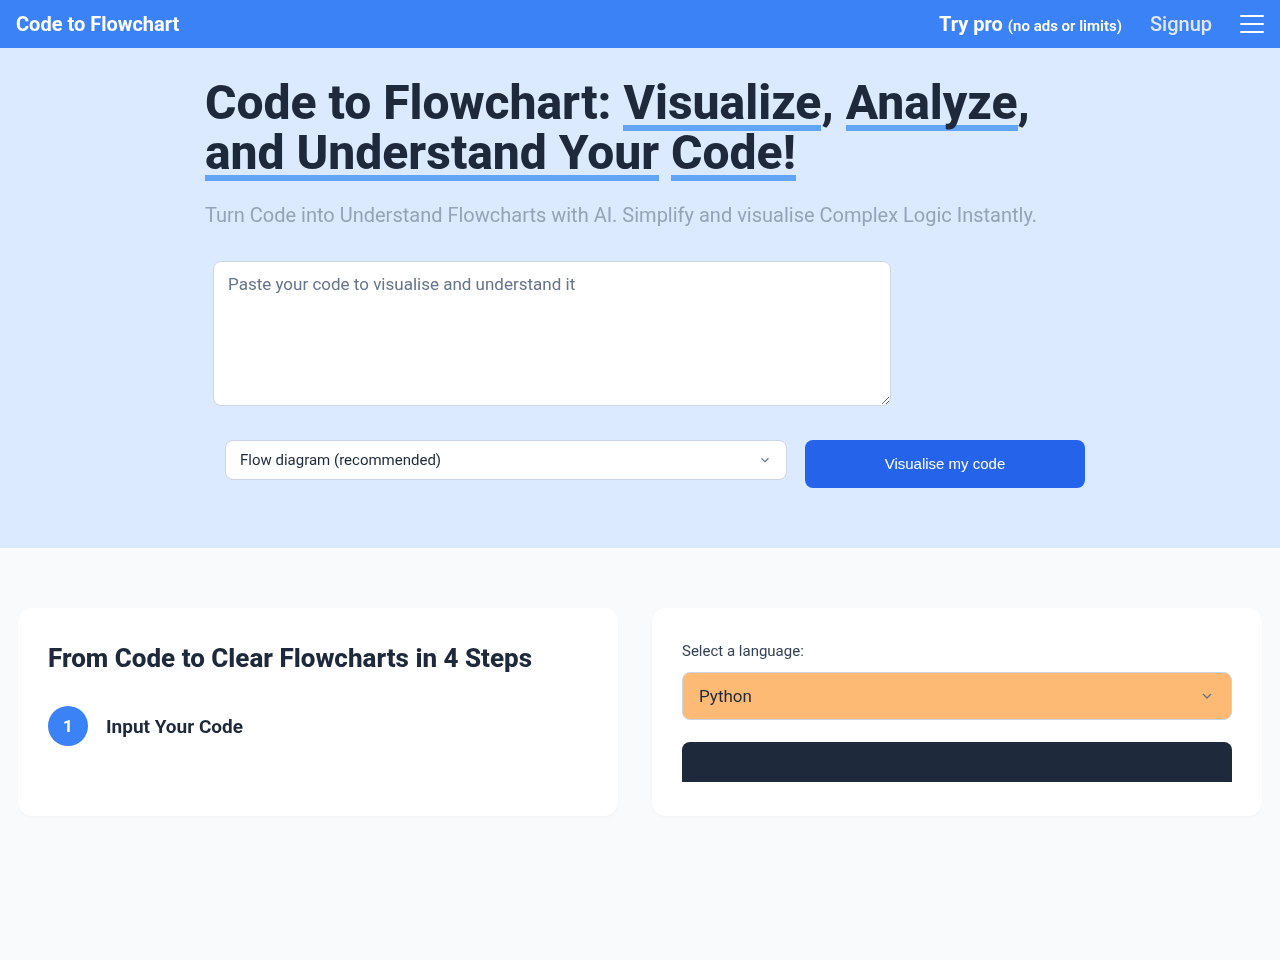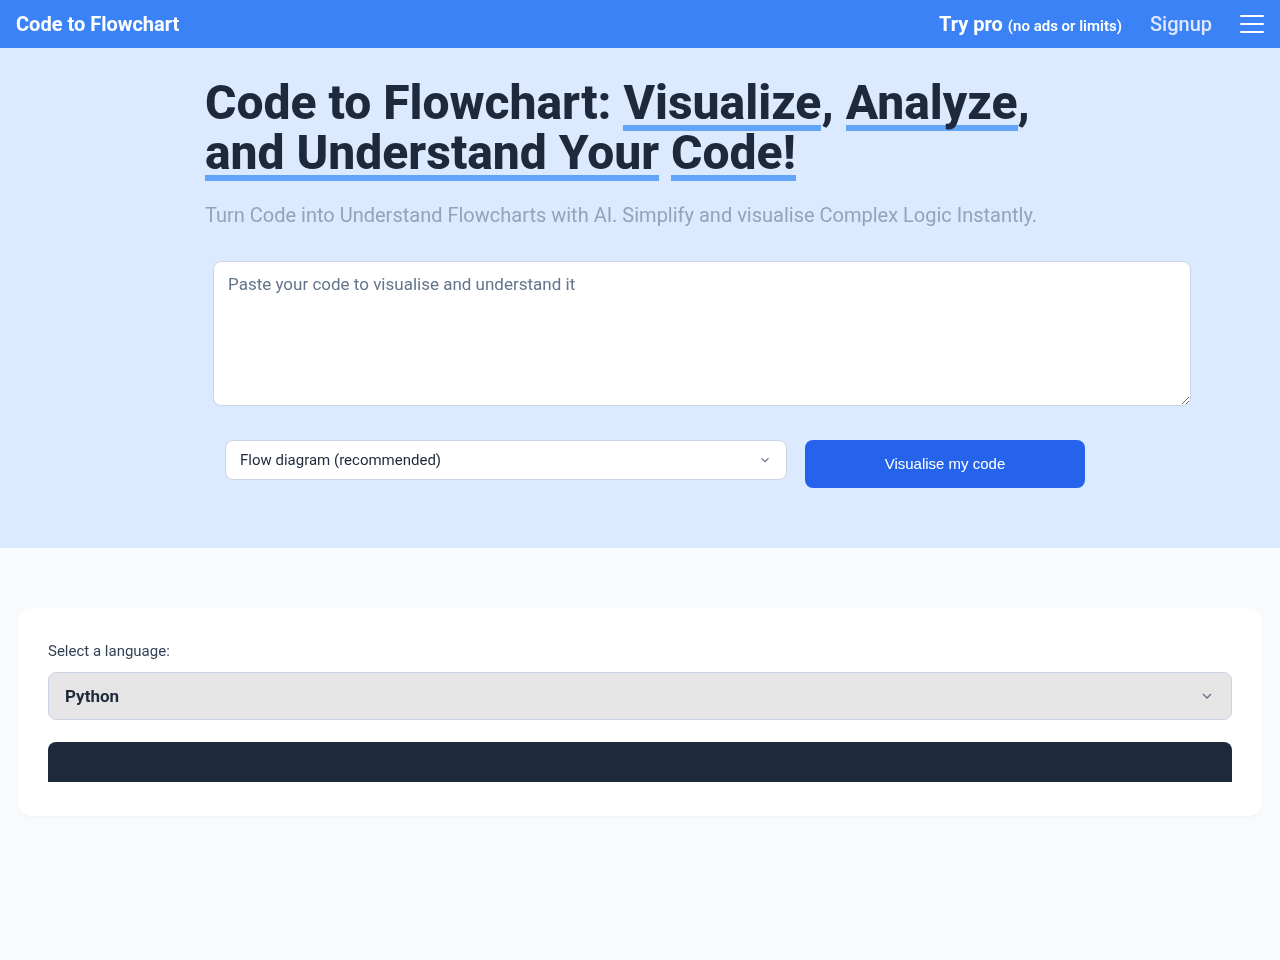--- a/index.html
+++ b/index.html
@@ -78,21 +78,21 @@
   box-shadow: inset 0 -6px 0 0 #60a5fa;
   padding-bottom: 0px;
 }
 .hero-sub {
   font-size: 20px;
   color: #94a3b8;
   line-height: 1.4;
   margin-bottom: 32px;
 }
 .code-area {
-  width: 978px;
+  width: 678px;
   height: 145px;
   border: 1px solid #cbd5e1;
   border-radius: 8px;
   padding: 12px 14px;
   font-size: 17px;
   font-family: inherit;
   color: #1e293b;
   background: #fff;
   resize: both;
   outline: none;
@@ -202,30 +202,29 @@
 .lang-label {
   font-size: 15px;
   color: #334155;
   margin-bottom: 12px;
 }
 .lang-select {
   width: 100%;
   height: 48px;
   border: 1px solid #cbd5e1;
   border-radius: 8px;
-  background: #e5e5e5;
+  background: #fdba74;
   padding: 0 16px;
   font-size: 17px;
   color: #1e293b;
   display: flex;
   align-items: center;
   justify-content: space-between;
   cursor: pointer;
   margin-bottom: 22px;
-  font-weight: bold;
 }
 .dark-panel {
   width: 100%;
   height: 40px;
   background: #1e293b;
   border-radius: 8px 8px 0 0;
 }
 </style>
 </head>
 <body>
@@ -262,20 +261,27 @@
             </svg>
         </div>
       </div>
       <button class="btn-primary">Visualise my code</button>
     </div>
   </div>
 </section>
 
 <section class="section-how">
   <div class="cards-row">
+    <div class="card card-left">
+      <h3 class="card-left-title">From Code to Clear Flowcharts in 4 Steps</h3>
+      <div class="step-row">
+        <div class="step-num">1</div>
+        <div class="step-label">Input Your Code</div>
+      </div>
+    </div>
     <div class="card card-right">
       <div class="lang-label">Select a language:</div>
       <div class="lang-select">
         <span>Python</span>
         <svg class="chev" viewBox="0 0 24 24" fill="none" stroke="#64748b" stroke-width="2" style="width:16px;height:16px">
             <polyline points="6 9 12 15 18 9"></polyline>
           </svg>
       </div>
       <div class="dark-panel"></div>
     </div>

